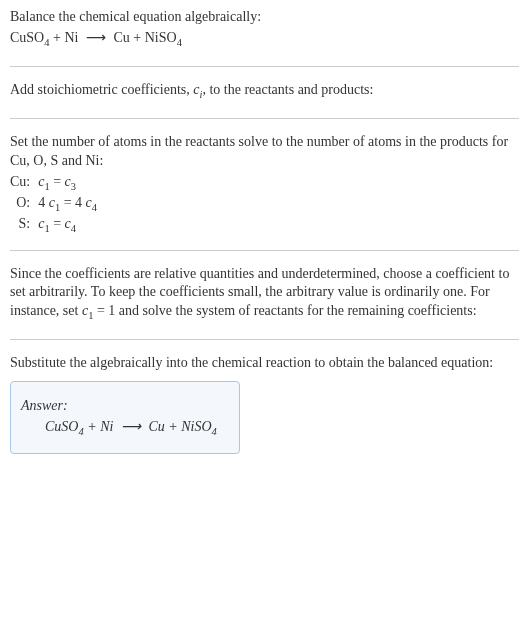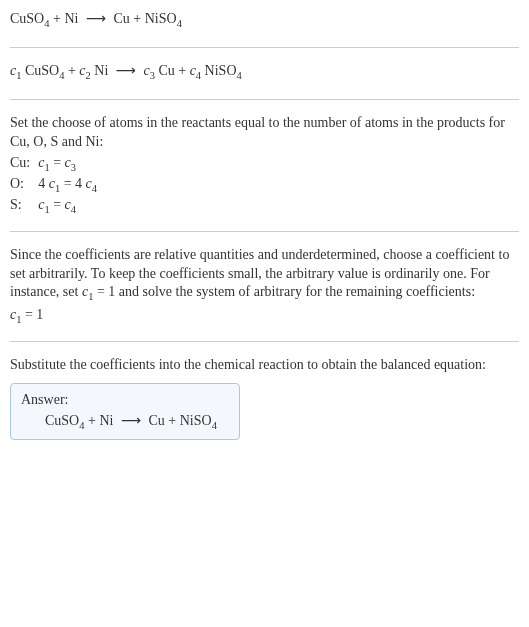--- a/index.html
+++ b/index.html
@@ -42,92 +42,91 @@
     .atom-table {
       border-collapse: collapse;
       margin-top: 2px;
     }
     .atom-table td {
       padding: 0 6px 0 0;
       vertical-align: top;
       line-height: 1.35;
     }
     .atom-table td.label {
-      text-align: left;
+      text-align: right;
       padding-right: 8px;
     }
     .coef-line {
       line-height: 1.35;
     }
     .answer-box {
       border: 1px solid #a8c8e8;
       background: #f4f8fc;
       border-radius: 4px;
-      padding: 8px 10px;
+      padding: 16px 10px;
       display: inline-block;
       min-width: 230px;
+      font-style: italic;
     }
     .answer-label {
       margin-bottom: 4px;
     }
     .answer-eq {
       padding-left: 24px;
     }
     .italic {
       font-style: italic;
     }
   </style>
 </head>
 <body>
 
 <div class="section">
+  <p>Balance the chemical equation algebraically:</p>
   <p class="equation">
     <span><span>CuSO</span><sub>4</sub></span><span> + </span><span>Ni</span>
     <span class="arrow">⟶</span>
     <span>Cu</span><span> + </span><span><span>NiSO</span><sub>4</sub></span>
   </p>
 </div>
 
 <div class="section">
-  <p class="equation">
-    <span class="italic">c</span><sub>1</sub><span> CuSO</span><sub>4</sub><span> + </span><span class="italic">c</span><sub>2</sub><span> Ni</span>
-    <span class="arrow">⟶</span>
-    <span class="italic">c</span><sub>3</sub><span> Cu</span><span> + </span><span class="italic">c</span><sub>4</sub><span> NiSO</span><sub>4</sub>
+  <p>
+    <span>Add stoichiometric coefficients, </span><span class="italic">c</span><sub class="italic">i</sub><span>, to the reactants and products:</span>
   </p>
 </div>
 
 <div class="section">
-  <p>Set the choose of atoms in the reactants equal to the number of atoms in the products for Cu, O, S and Ni:</p>
+  <p>Set the number of atoms in the reactants solve to the number of atoms in the products for Cu, O, S and Ni:</p>
   <table class="atom-table">
     <tbody>
         <tr>
       <td class="label">Cu:</td>
       <td><span></span><span class="italic">c</span><sub>1</sub><span> = </span><span></span><span class="italic">c</span><sub>3</sub></td>
     </tr>
     <tr>
       <td class="label">O:</td>
       <td><span>4 </span><span class="italic">c</span><sub>1</sub><span> = </span><span>4 </span><span class="italic">c</span><sub>4</sub></td>
     </tr>
     <tr>
       <td class="label">S:</td>
       <td><span></span><span class="italic">c</span><sub>1</sub><span> = </span><span></span><span class="italic">c</span><sub>4</sub></td>
     </tr>
   </tbody>
     </table>
 </div>
 
 <div class="section">
   <p>
-    <span>Since the coefficients are relative quantities and underdetermined, choose a coefficient to set arbitrarily. To keep the coefficients small, the arbitrary value is ordinarily one. For instance, set </span><span class="italic">c</span><sub>1</sub><span> = 1</span><span> and solve the system of arbitrary for the remaining coefficients:</span>
+    <span>Since the coefficients are relative quantities and underdetermined, choose a coefficient to set arbitrarily. To keep the coefficients small, the arbitrary value is ordinarily one. For instance, set </span><span class="italic">c</span><sub>1</sub><span> = 1</span><span> and solve the system of reactants for the remaining coefficients:</span>
   </p>
-  <div class="coef-line"><span class="italic">c</span><sub>1</sub><span> = 1</span></div>
 </div>
 
 <div class="section no-border">
-  <p>Substitute the coefficients into the chemical reaction to obtain the balanced equation:</p>
+  <p>Substitute the algebraically into the chemical reaction to obtain the balanced equation:</p>
   <div class="answer-box" style="margin-top:6px;">
     <div class="answer-label">Answer:</div>
     <div class="answer-eq">
       <span>CuSO</span><sub>4</sub><span> + </span><span>Ni</span>
       <span class="arrow">⟶</span>
       <span>Cu</span><span> + </span><span>NiSO</span><sub>4</sub>
     </div>
   </div>
 </div>
 

